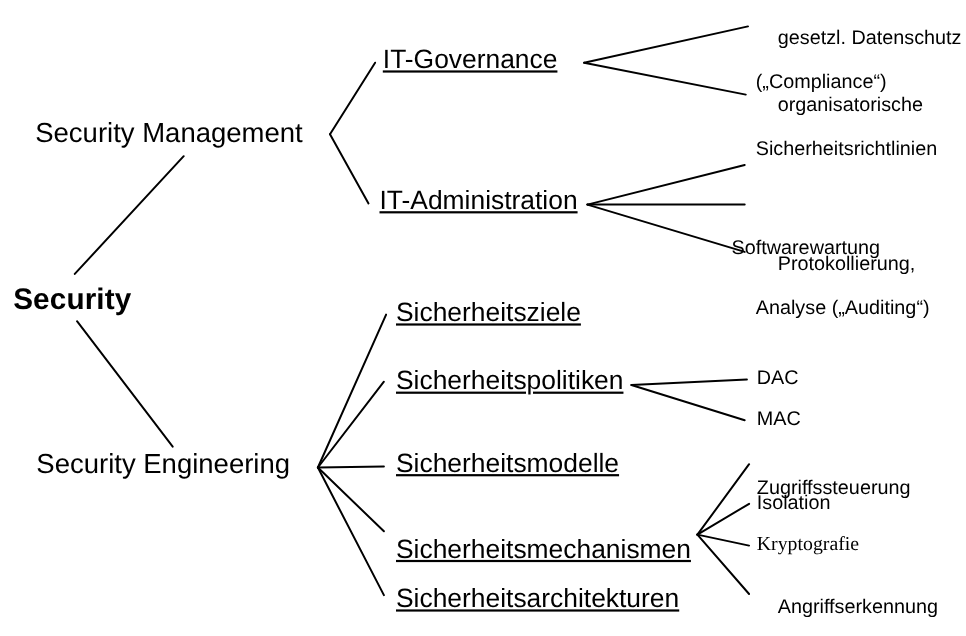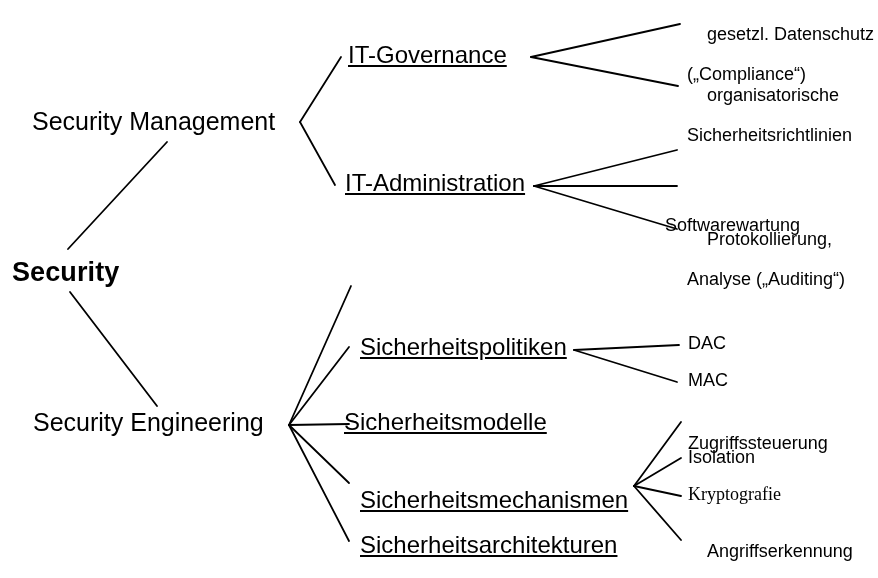--- a/index.html
+++ b/index.html
@@ -114,24 +114,25 @@
   </div>
 
 
   <div class="node lvl-3" style="left:665px; top:175px;margin-top:40px;">Softwarewartung</div>
 
   <div class="node lvl-3" style="left:687px; top:209px;">
     <span>Protokollierung,</span>
     <span class="line2">Analyse („Auditing“)</span>
   </div>
 
+  <div class="node lvl-2" style="left:360px; top:272px;">Sicherheitsziele</div>
 
   <div class="node lvl-2" style="left:360px; top:334px;">Sicherheitspolitiken</div>
 
-  <div class="node lvl-2" style="left:344px; top:409px;">Sicherheitsmodelle</div>
+  <div class="node lvl-2" style="left:360px; top:409px;">Sicherheitsmodelle</div>
 
   <div class="node lvl-2" style="left:360px; top:471px;margin-top:16px;">Sicherheitsmechanismen</div>
 
   <div class="node lvl-2" style="left:360px; top:532px;">Sicherheitsarchitekturen</div>
 
   <div class="node lvl-3" style="left:688px; top:333px;">DAC</div>
 
   <div class="node lvl-3" style="left:688px; top:370px;">MAC</div>
 
   <div class="node lvl-3" style="left:688px; top:411px;margin-top:22px;">Zugriffssteuerung</div>

